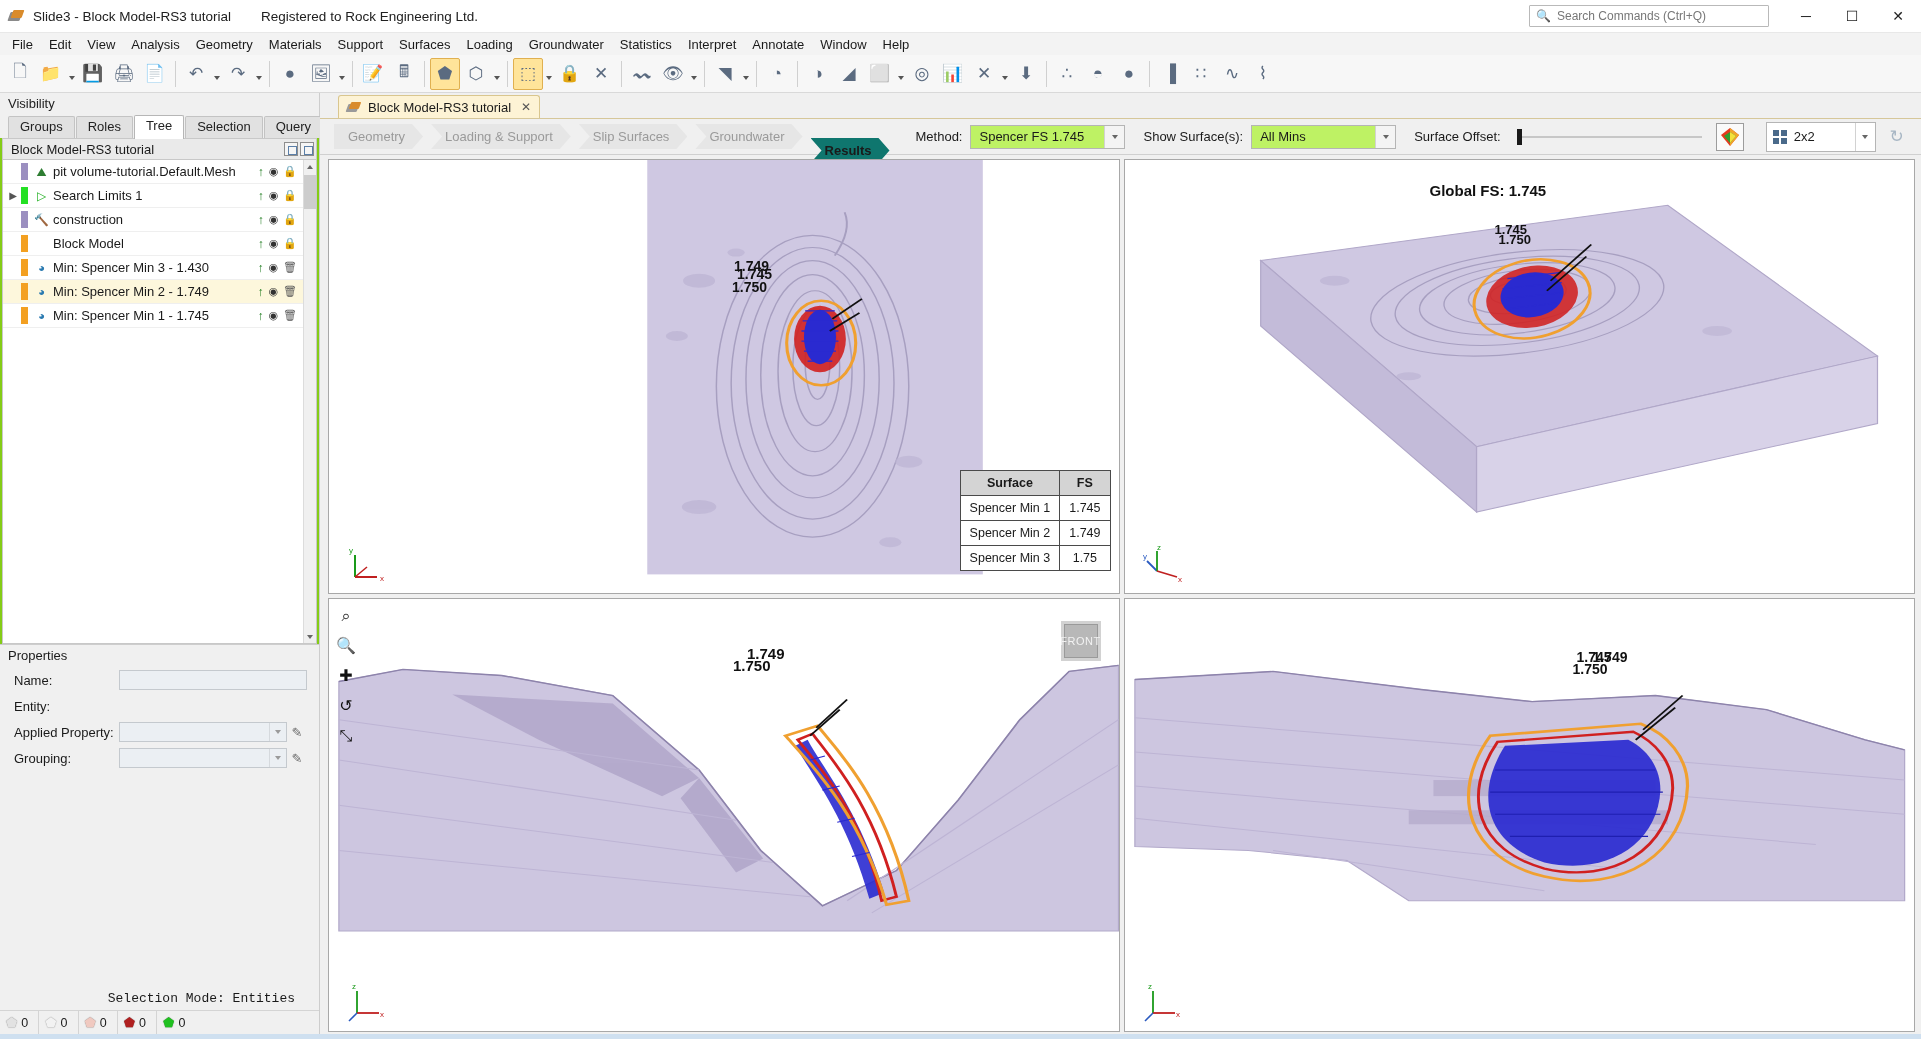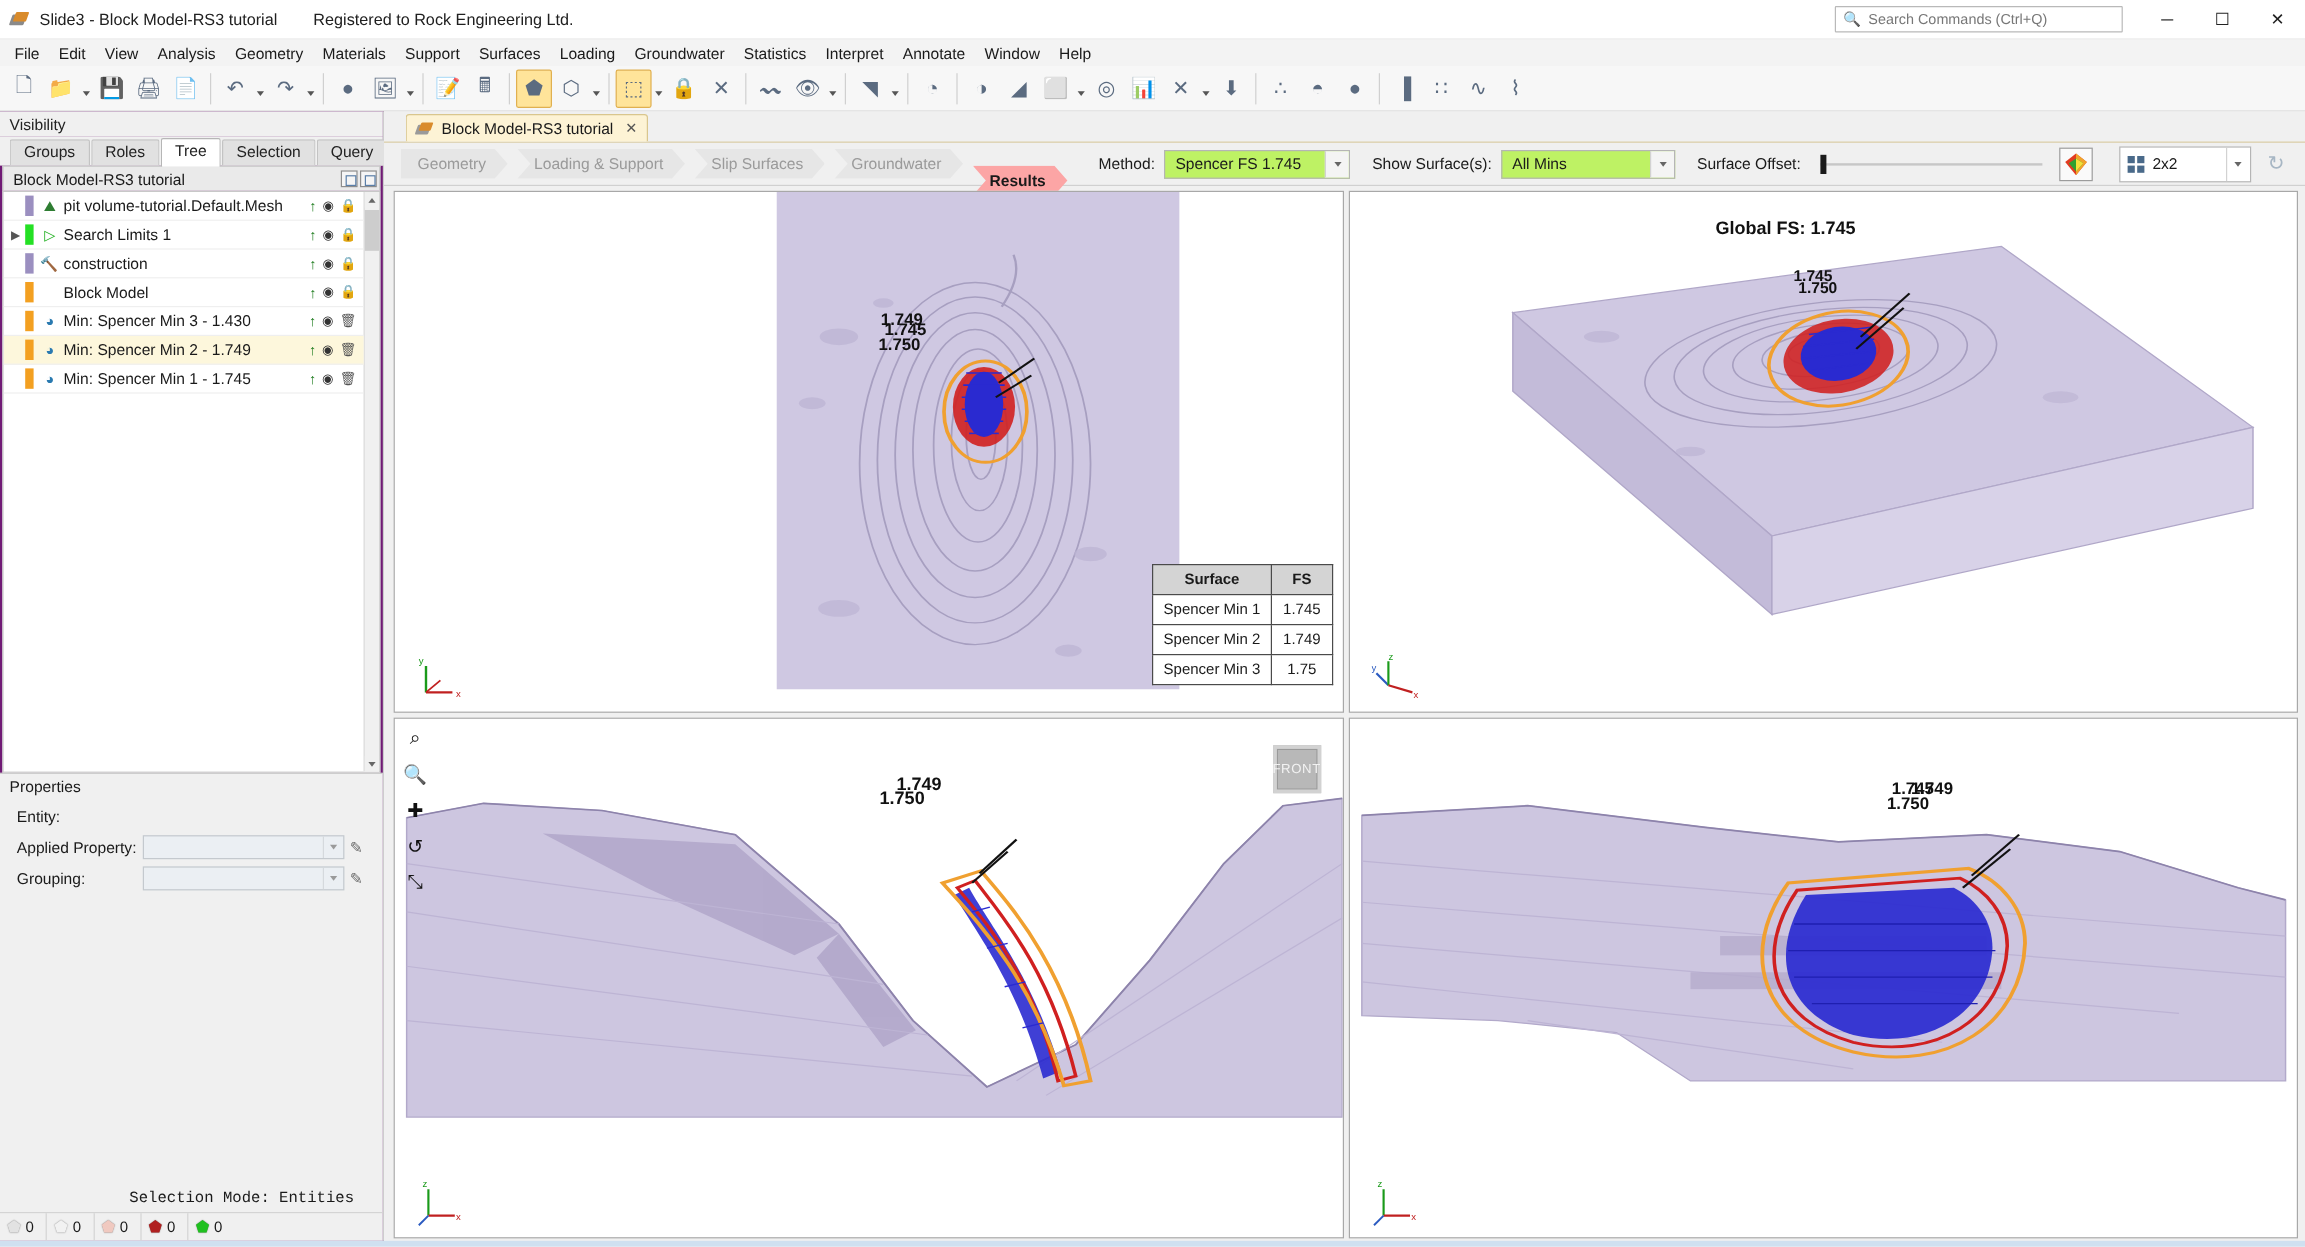--- a/index.html
+++ b/index.html
@@ -56,21 +56,21 @@
   }
   .tbtn.active { background:#ffe49a; border:1px solid #e0b050; }
   .tsep { width: 1px; height: 26px; background: #d0d0d0; margin: 0 4px; }
   .tcaret { width: 10px; height: 32px; display:flex; align-items:flex-end; justify-content:center; padding-bottom:10px; }
   .tcaret i { border-left:3px solid transparent; border-right:3px solid transparent; border-top:4px solid #555; display:block; }
 
   
   .main { flex: 1 1 auto; display: flex; min-height: 0; }
 
   
-  .leftpanel { width: 320px; flex: 0 0 320px; display: flex; flex-direction: column; background:#701a75; border-right:1px solid #cdcdcd; }
+  .leftpanel { width: 320px; flex: 0 0 320px; display: flex; flex-direction: column; background:#84cc16; border-right:1px solid #cdcdcd; }
   .panel-head { height: 21px; padding: 3px 8px 0 8px; font-size: 13px; color:#222; background:#f0f0f0;}
   .tabs-row { display:flex; align-items:flex-end; height:24px; padding-left: 8px; background:#f0f0f0;}
   .ptab {
     padding: 3px 11px 4px 11px; font-size: 13px; background:#e1e1e1; border:1px solid #c3c3c3;
     border-bottom: none; margin-right: 1px; color:#222; border-radius: 2px 2px 0 0; line-height:14px;
   }
   .ptab.active { background:#fff; border-color:#b6b6b6; padding-bottom:6px; position:relative; top:1px; }
   .tree-title {
     background:#eaeaea; border:1px solid #c8c8c8; border-bottom:none;
     height:21px; display:flex; align-items:center; padding-left:8px; font-size:13px;
@@ -144,21 +144,21 @@
   .dt-icon .a { position:absolute; left:0; top:4px; width:11px; height:8px; background:#9a9a9a; transform:skewX(-20deg); border-radius:1px;}
   .dt-icon .b { position:absolute; left:3px; top:2px; width:10px; height:7px; background:#d98b2b; transform:skewX(-20deg); border-radius:1px;}
 
   .stepbar { height:36px; flex:0 0 36px; display:flex; align-items:center; background:#f0f0f0; padding-left:14px; gap:0; border-bottom:1px solid #d0d0d0;}
   .chev {
     height:25px; display:flex; align-items:center; padding: 0 18px 0 14px; font-size:13px;
     background:#e6e6e6; color:#9a9a9a; position:relative; margin-right:8px;
     clip-path: polygon(0 0, calc(100% - 11px) 0, 100% 50%, calc(100% - 11px) 100%, 0 100%, 11px 50%);
   }
   .chev:first-child { clip-path: polygon(0 0, calc(100% - 11px) 0, 100% 50%, calc(100% - 11px) 100%, 0 100%); }
-  .chev.active { background:#fca5a5; color:#1a1a1a; font-weight:bold;margin-top:28px; }
+  .chev.active { background:#0f766e; color:#1a1a1a; font-weight:bold;margin-top:28px; }
   .sb-label { font-size:13px; margin: 0 8px 0 18px; }
   .sb-combo {
     height:24px; border:1px solid #b5b5b5; background:#bef264; display:flex; align-items:center;
     padding-left:8px; font-size:13px; min-width: 120px;
   }
   .sb-combo .cb-arrow { margin-left:auto; width:20px; height:100%; border-left:1px solid #d2d2d2; background:#f4f4f4; display:flex; align-items:center; justify-content:center;}
   .sb-combo .cb-arrow i { border-left:3px solid transparent; border-right:3px solid transparent; border-top:4px solid #666; display:block;}
   .offset-track { width: 185px; height:2px; background:#c7c7c7; position:relative; margin-left:8px; }
   .offset-thumb { position:absolute; left:0; top:-7px; width:5px; height:16px; background:#1a1a1a; }
   .sb-iconbtn { width:28px; height:28px; border:1px solid #9c9c9c; background:#fafafa; display:flex; align-items:center; justify-content:center; margin-left:14px;}
@@ -487,20 +487,24 @@
           <div class="sc-space"></div>
           <div class="sc-arrow down">
               <i></i>
             </div>
         </div>
       </div>
 
       <div class="props">
         <div class="props-head">Properties</div>
         <div id="propfields">
+            <div class="prop-row">
+              <div class="prop-label">Name:</div>
+              <div class="prop-input"></div>
+            </div>
             <div class="prop-row">
               <div class="prop-label">Entity:</div>
               <div style="flex: 1 1 0%;"></div>
             </div>
             <div class="prop-row">
               <div class="prop-label">Applied Property:</div>
               <div class="prop-combo">
                 <span class="cb-arrow">
                   <i></i>
                 </span>

